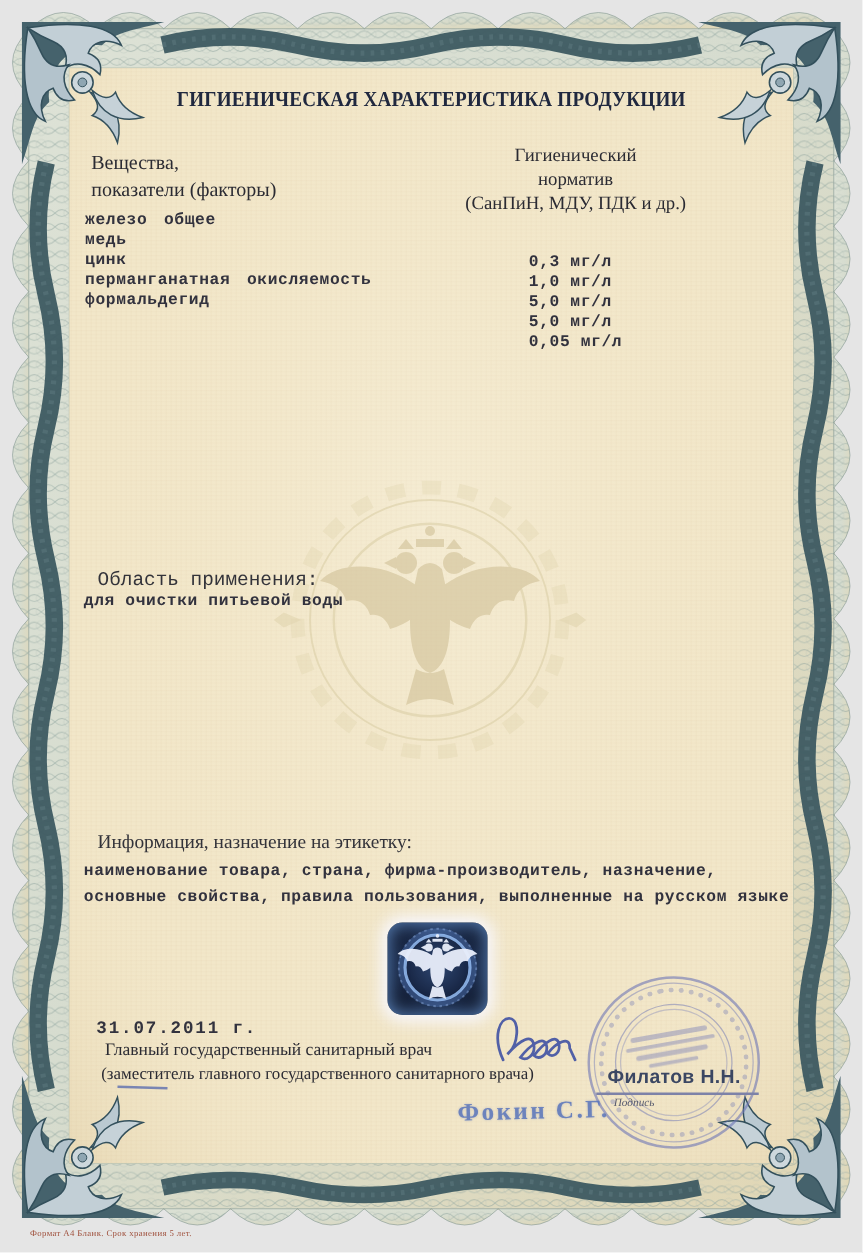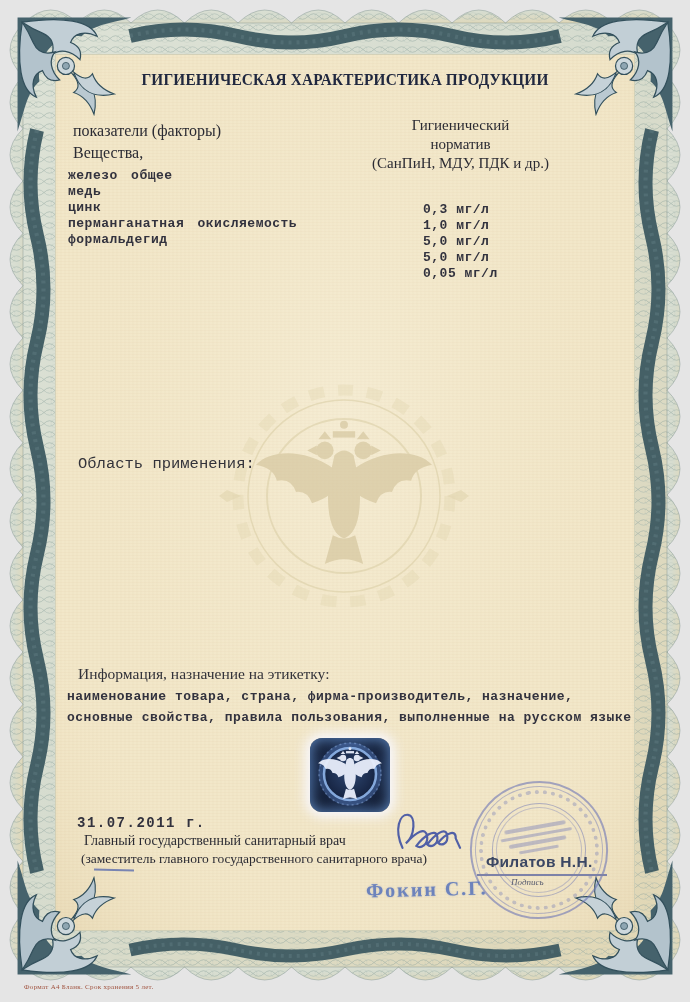--- a/index.html
+++ b/index.html
@@ -24,21 +24,21 @@
   .sec-label{font-size:15.5px;color:#33333a;}
   .sec-value{font-size:13px;line-height:21px;}
 
   .holo{left:310px;top:738px;width:80px;height:74px;border-radius:12px;
         background:radial-gradient(circle at 50% 46%, #3b5a8c 0%, #1a2a4a 45%, #0b101e 85%);
         box-shadow:0 0 12px 5px rgba(248,248,255,.95), inset 0 0 14px 2px rgba(110,160,230,.75);}
 
   .sig-line{left:477px;top:874px;width:130px;height:2px;background:#7d82a8;}
   .filatov{left:486px;top:853px;font-family:"Liberation Sans","DejaVu Sans",sans-serif;
            font-weight:bold;font-size:15.5px;color:#3b4763;letter-spacing:.3px;}
-  .podpis{left:491px;top:877px;font-size:9px;font-style:italic;color:#565a6e;margin-left:20px;}
+  .podpis{left:491px;top:877px;font-size:9px;font-style:italic;color:#565a6e;}
   .fokin{left:366px;top:878px;font-size:20px;font-weight:bold;color:#5b76bb;letter-spacing:2px;
          transform:rotate(-1.5deg);opacity:.88;text-shadow:0 0 2px rgba(91,118,187,.45);}
   .blue-underline{left:94px;top:869px;width:40px;height:2px;background:#5166ae;opacity:.75;
                   transform:rotate(1.5deg);}
 
   .stamp{left:470px;top:781px;width:138px;height:138px;transform:rotate(-10deg);}
   .stamp .ring{position:absolute;border-radius:50%;}
   .r1{inset:0;border:2px solid rgba(109,117,182,.6);}
   .r2{inset:5px;border:1px solid rgba(109,117,182,.45);}
   .rdots{inset:9px;border:4px dotted rgba(109,117,182,.35);}
@@ -146,22 +146,22 @@
       <path d="M227,490 l14,6 -14,6 -8,-6 z" fill="#d9cda4" opacity=".8"></path>
       <path d="M461,490 l-14,6 14,6 8,-6 z" fill="#d9cda4" opacity=".8"></path>
       <use href="#eagle" transform="translate(344,500) scale(1.6)" fill="#cdbd92"></use>
     </g>
   </svg>
 
   <div class="content">
     <div class="abs doc-title">ГИГИЕНИЧЕСКАЯ ХАРАКТЕРИСТИКА ПРОДУКЦИИ</div>
 
     <div class="abs col-head-left serif">
+      <div>Вещества,</div>
       <div>показатели (факторы)</div>
-      <div>Вещества,</div>
     </div>
     <div class="abs col-head-right serif">
       <div>Гигиенический</div>
       <div>норматив</div>
       <div>(СанПиН, МДУ, ПДК и др.)</div>
     </div>
 
     <div class="abs subst-col mono">
       <div>железо общее</div>
       <div>медь</div>
@@ -171,20 +171,21 @@
     </div>
     <div class="abs value-col mono">
       <div>0,3 мг/л</div>
       <div>1,0 мг/л</div>
       <div>5,0 мг/л</div>
       <div>5,0 мг/л</div>
       <div>0,05 мг/л</div>
     </div>
 
     <div class="abs sec-label serif" style="left:78px;top:455px;font-family:Liberation Mono, monospace;">Область применения:</div>
+    <div class="abs sec-value mono" style="left:67px;top:470px;">для очистки питьевой воды</div>
 
 
     <div class="abs sec-label serif" style="left:78px;top:665px;">Информация,  назначение на этикетку:</div>
     <div class="abs sec-value mono" style="left:67px;top:686px;width:578px;">наименование товара, страна, фирма-производитель, назначение, основные свойства, правила пользования, выполненные на русском языке</div>
 
     <div class="abs holo">
       <svg width="80" height="74" viewBox="0 0 80 74">
         <circle cx="40" cy="36" r="29" fill="none" stroke="rgba(90,130,200,.4)" stroke-width="5"></circle>
         <circle cx="40" cy="36" r="26" fill="rgba(20,30,55,.3)" stroke="rgba(150,190,245,.85)" stroke-width="2.5"></circle>
         <circle cx="40" cy="36" r="31" fill="none" stroke="rgba(170,200,250,.35)" stroke-width="1.5" stroke-dasharray="2 3"></circle>

